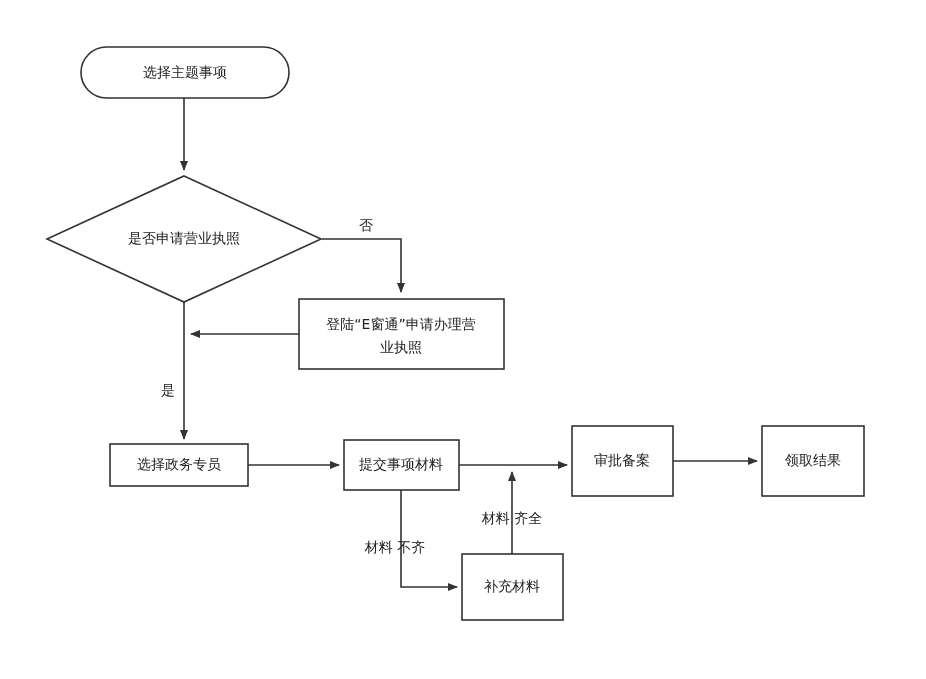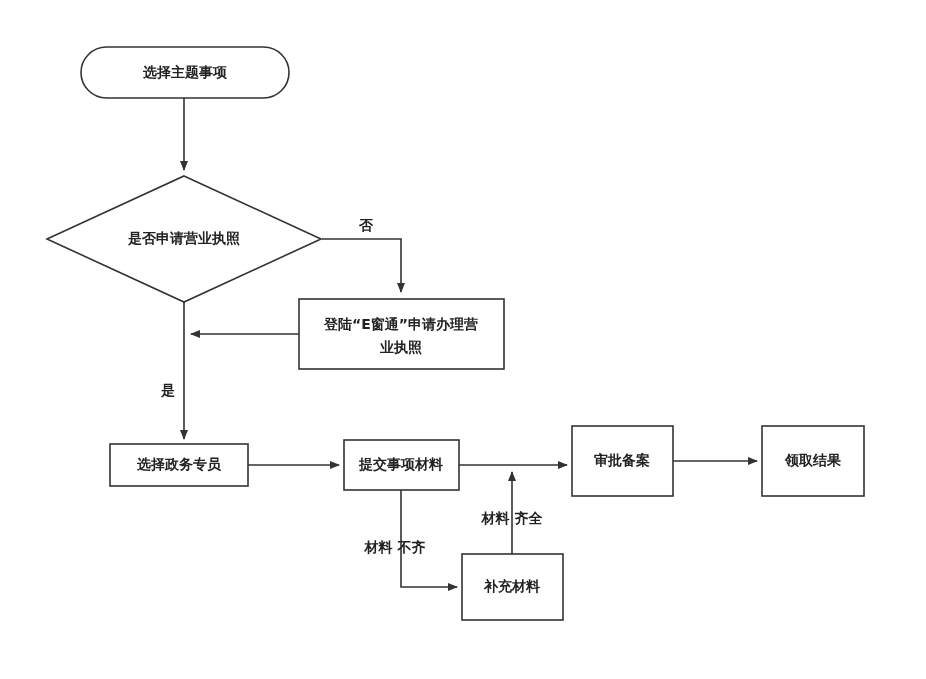--- a/index.html
+++ b/index.html
@@ -9,21 +9,20 @@
   }
   body {
     font-family: "DejaVu Sans", "Liberation Sans", sans-serif;
   }
   #canvas {
     position: relative;
     width: 926px;
     height: 679px;
     background: #ffffff;
     overflow: hidden;
-    font-weight: bold;
   }
   svg.flow {
     position: absolute;
     left: 0;
     top: 0;
     width: 926px;
     height: 679px;
   }
   .node-shape {
     fill: #ffffff;

